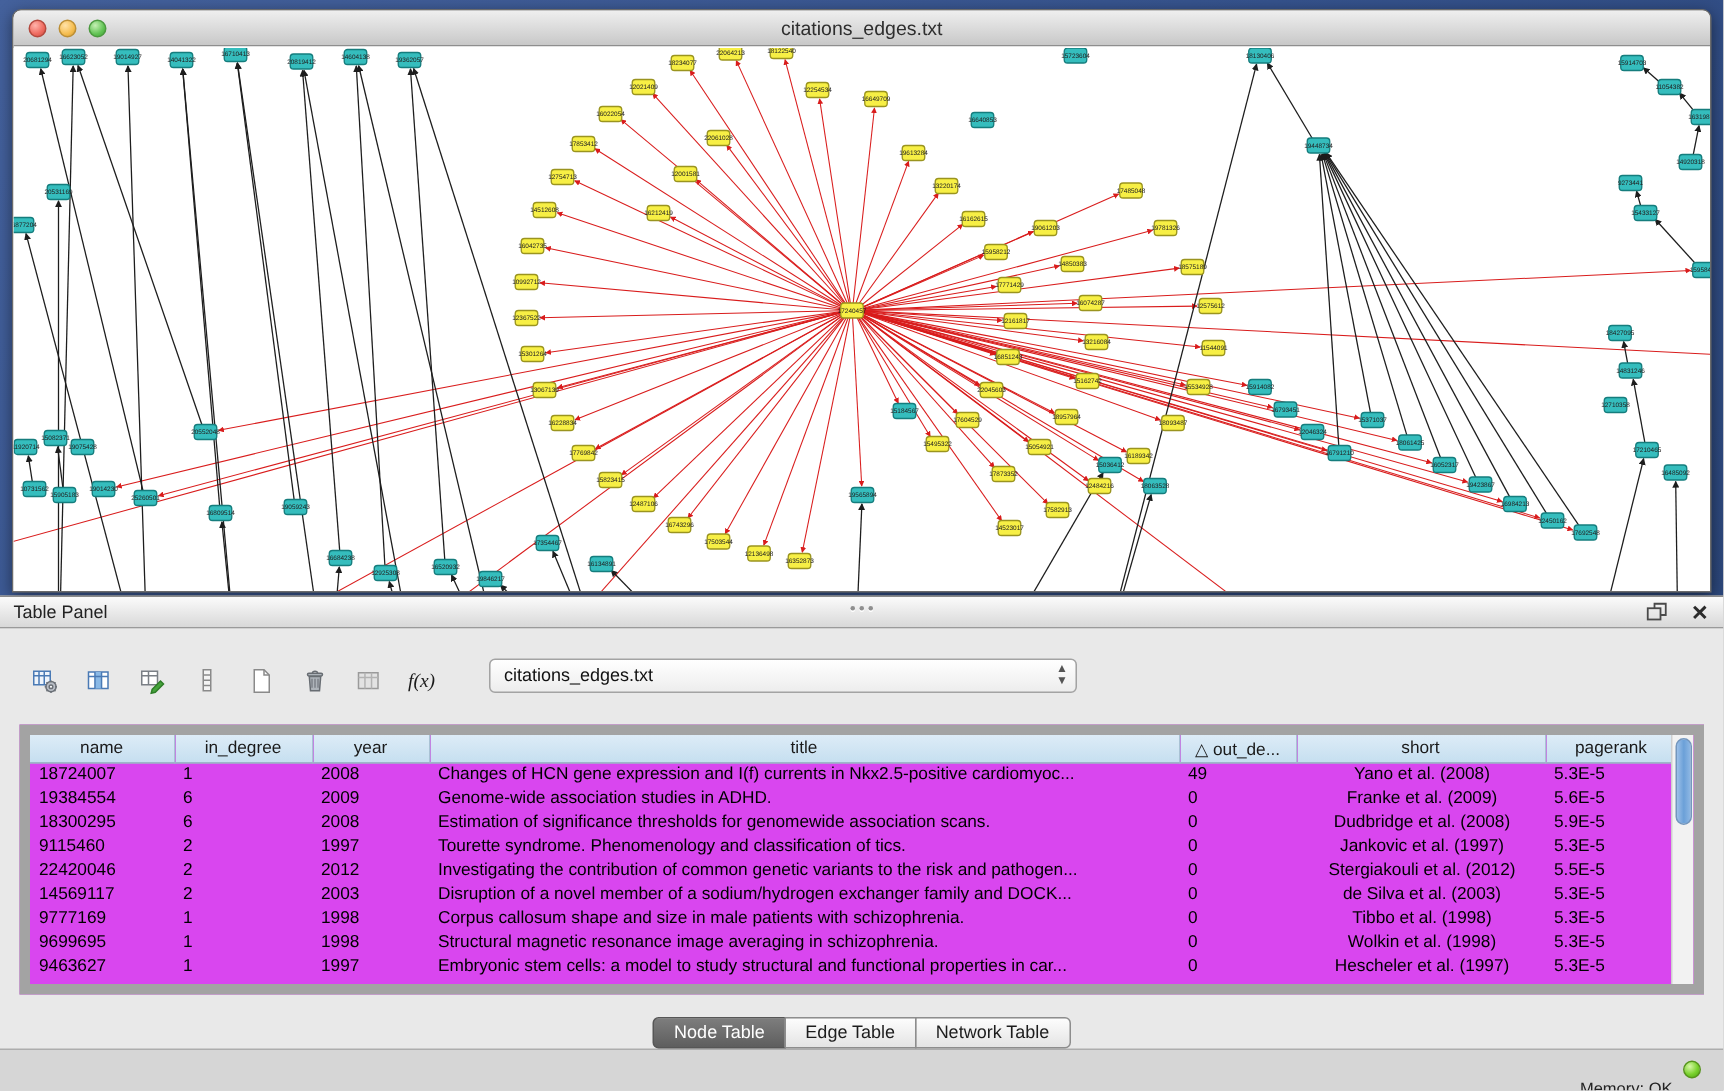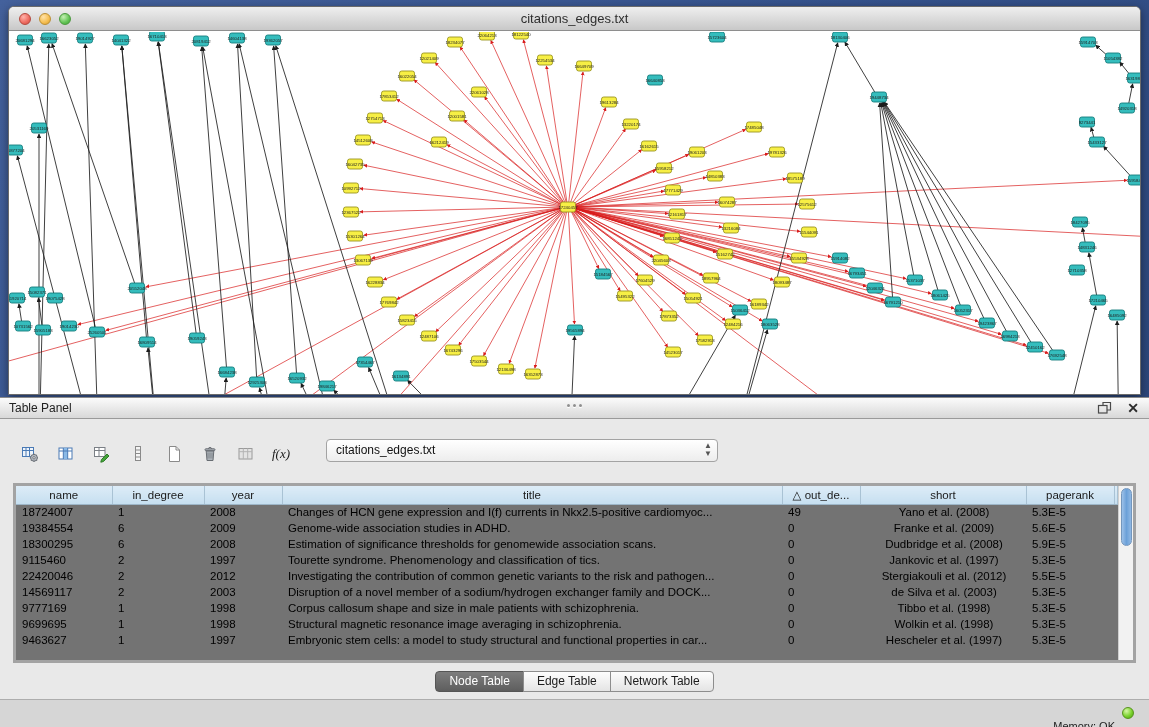--- a/index.html
+++ b/index.html
@@ -42,34 +42,34 @@
   .tb-btn { width:28px; height:26px; margin-right:8px; border:none; background:transparent;
             display:flex; align-items:flex-end; justify-content:center; cursor:default; }
   .tb-btn svg { display:block; }
   .net-select { margin-left:22px; width:392px; height:23px; background:linear-gradient(#ffffff,#ededed);
                 border:1px solid #a3a3a3; border-radius:4px; display:flex; align-items:center;
                 padding-left:9px; font-size:12px; color:#111; position:relative; }
   .net-select .stepper { position:absolute; right:5px; top:2px; display:flex; flex-direction:column;
                          line-height:8px; font-size:8px; color:#555; }
 
   .table-wrap { position:absolute; left:13px; right:13px; top:64px; bottom:36px;
-                background:#737373; border:3px solid #a3a3a3; overflow:hidden; }
+                background:#d946ef; border:7px solid #a3a3a3; overflow:hidden; }
   .vtable { border-collapse:collapse; table-layout:fixed; width:calc(100% - 15px); font-size:11.5px; }
   .vtable th { height:18px; background:linear-gradient(#ddecf7,#c6dff0); border-right:1px solid #a9c2d4;
                border-bottom:1px solid #9db6c8; font-weight:normal; font-size:11.5px; color:#1a1a1a;
                overflow:hidden; white-space:nowrap; }
   .vtable td { height:16px; padding:0 4px 0 6px; color:#000; overflow:hidden; white-space:nowrap;
                text-overflow:ellipsis; }
   .vtable td.center { text-align:center; }
   .vscroll { position:absolute; right:0; top:0; bottom:0; width:15px; background:#f2f2f2;
              border-left:1px solid #cfcfcf; }
   .vthumb { position:absolute; left:1.5px; top:2px; width:11px; height:58px; border-radius:6px;
             background:linear-gradient(90deg,#9cc0e8,#6ba0d8 50%,#8fb8e4); border:1px solid #7396bd; }
 
-  .tabs-row { position:absolute; left:0; bottom:7px; width:100%; display:flex; justify-content:center; }
+  .tabs-row { position:absolute; left:0; bottom:0; width:100%; display:flex; justify-content:center; }
   .tab-btn { height:21px; padding:0 13px; font-size:12px; line-height:19px; color:#1c1c1c;
              background:linear-gradient(#fdfdfd,#e4e4e4); border:1px solid #8d8d8d; margin-left:-1px; cursor:default; }
   .tab-btn:first-child { border-radius:4px 0 0 4px; margin-left:0; }
   .tab-btn:last-child { border-radius:0 4px 4px 0; }
   .tab-btn.sel { background:linear-gradient(#7d7d7d,#5e5e5e); color:#fff; border-color:#565656; }
 
   
   .statusbar { position:absolute; left:0; top:700px; width:1149px; height:27px; background:#d6d6d6; }
   .mem-label { position:absolute; right:34px; top:20px; font-size:11px; color:#222; }
   .mem-dot { position:absolute; right:15px; top:7px; width:12px; height:12px; border-radius:50%;

